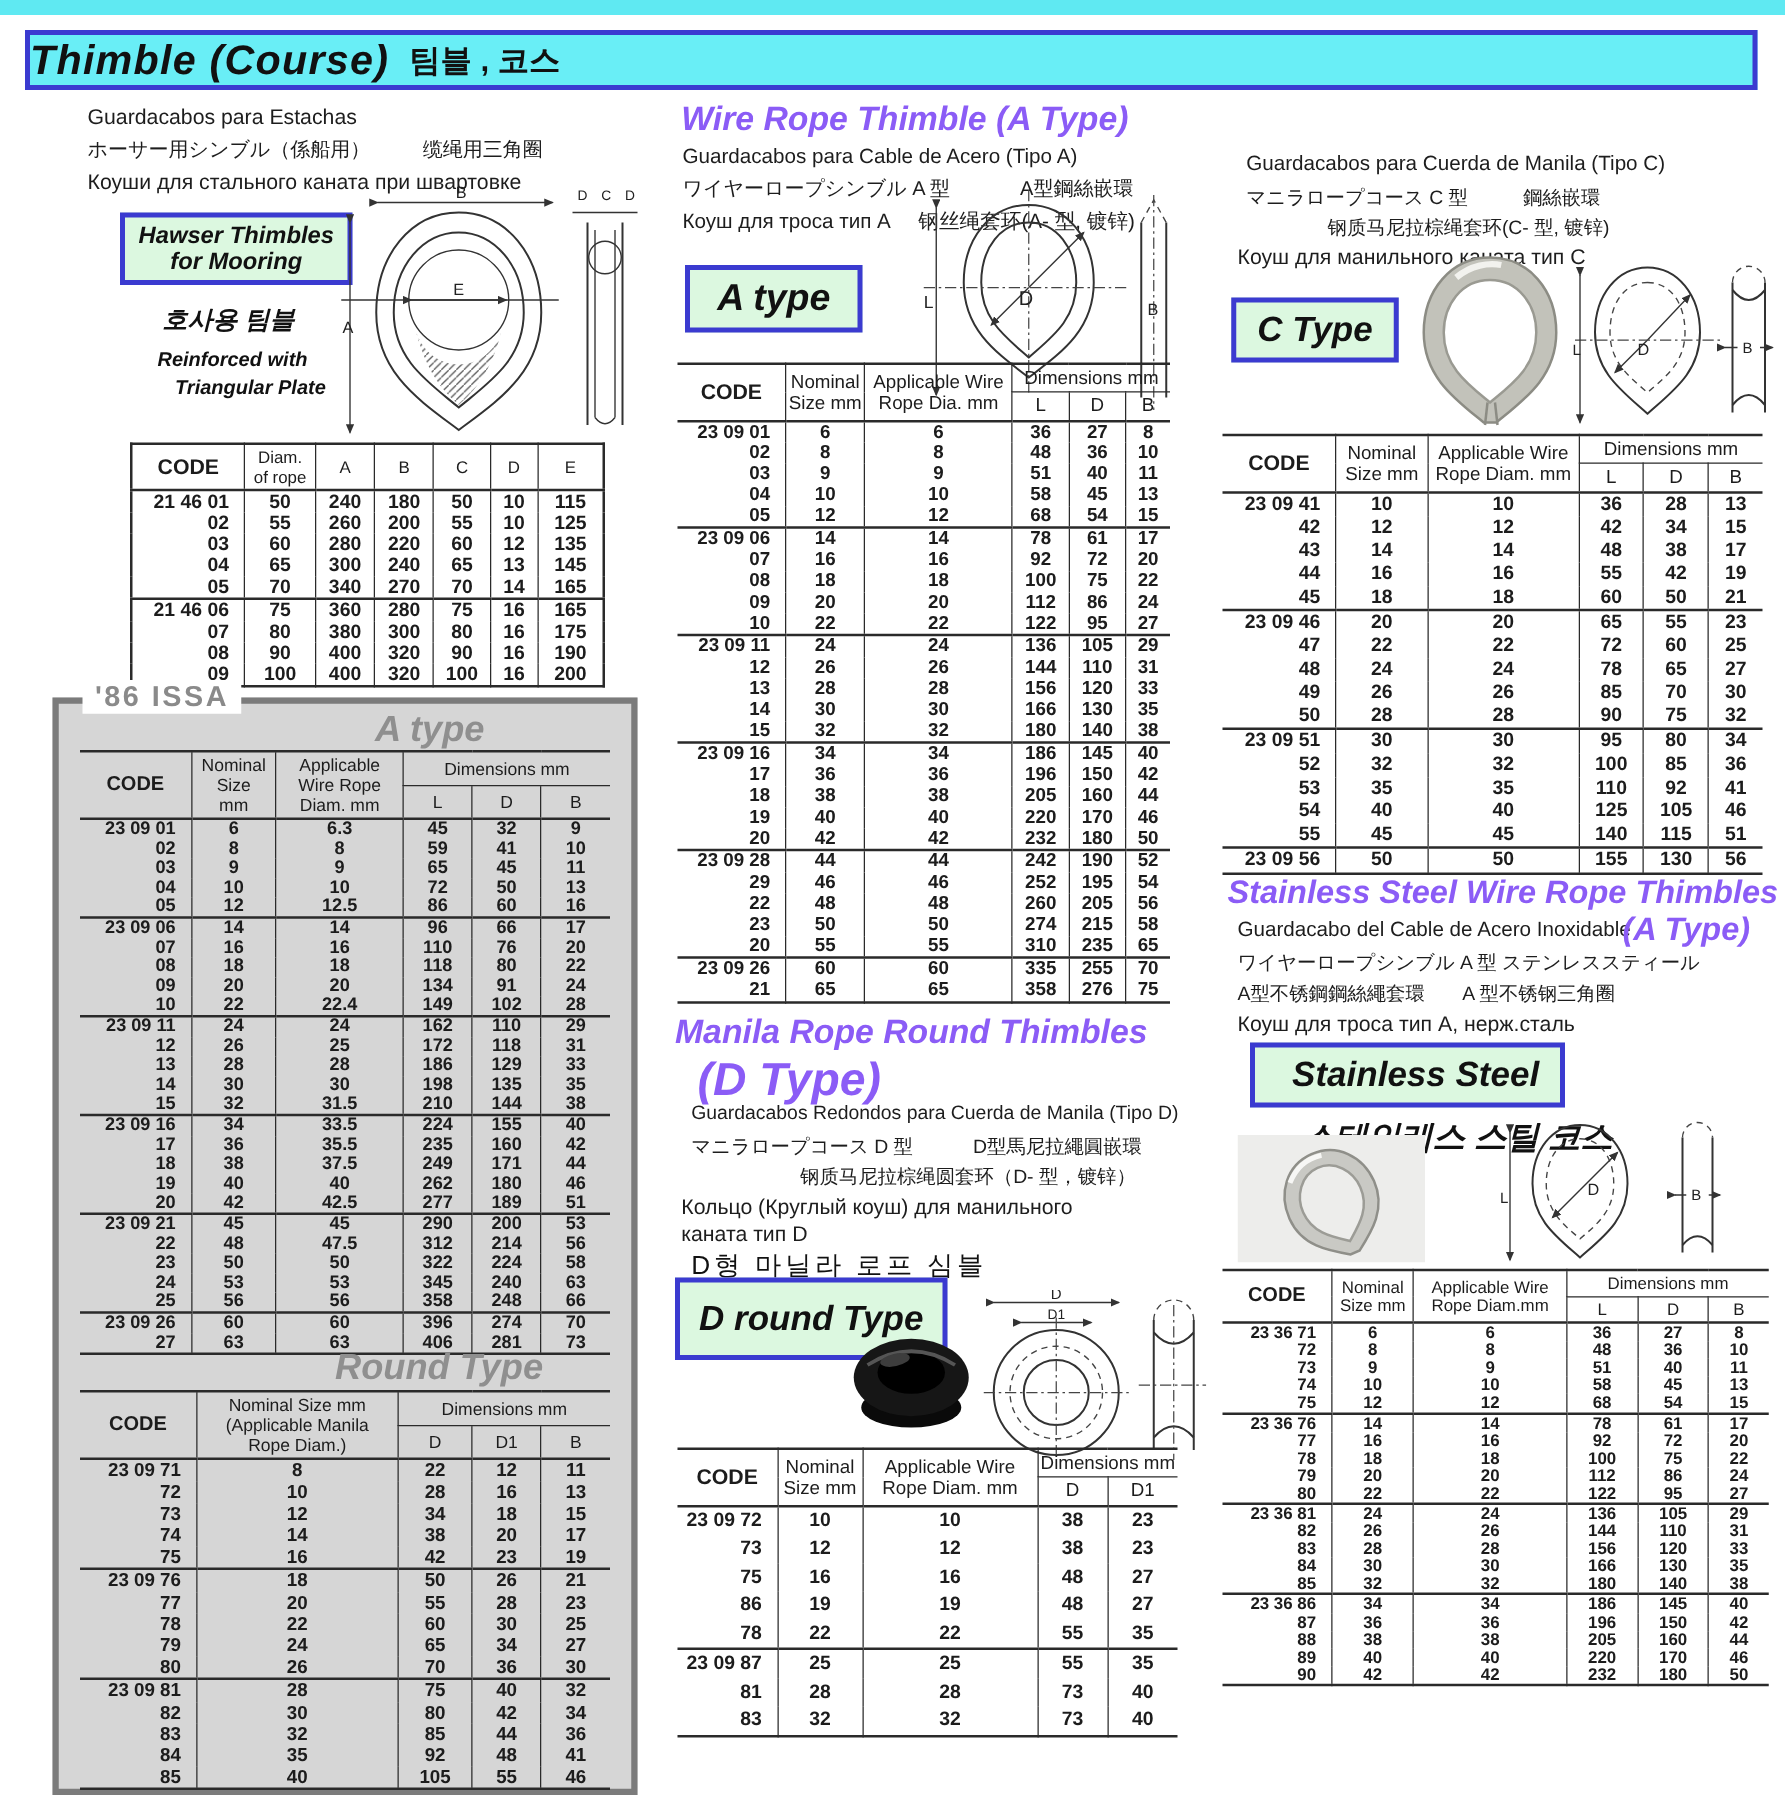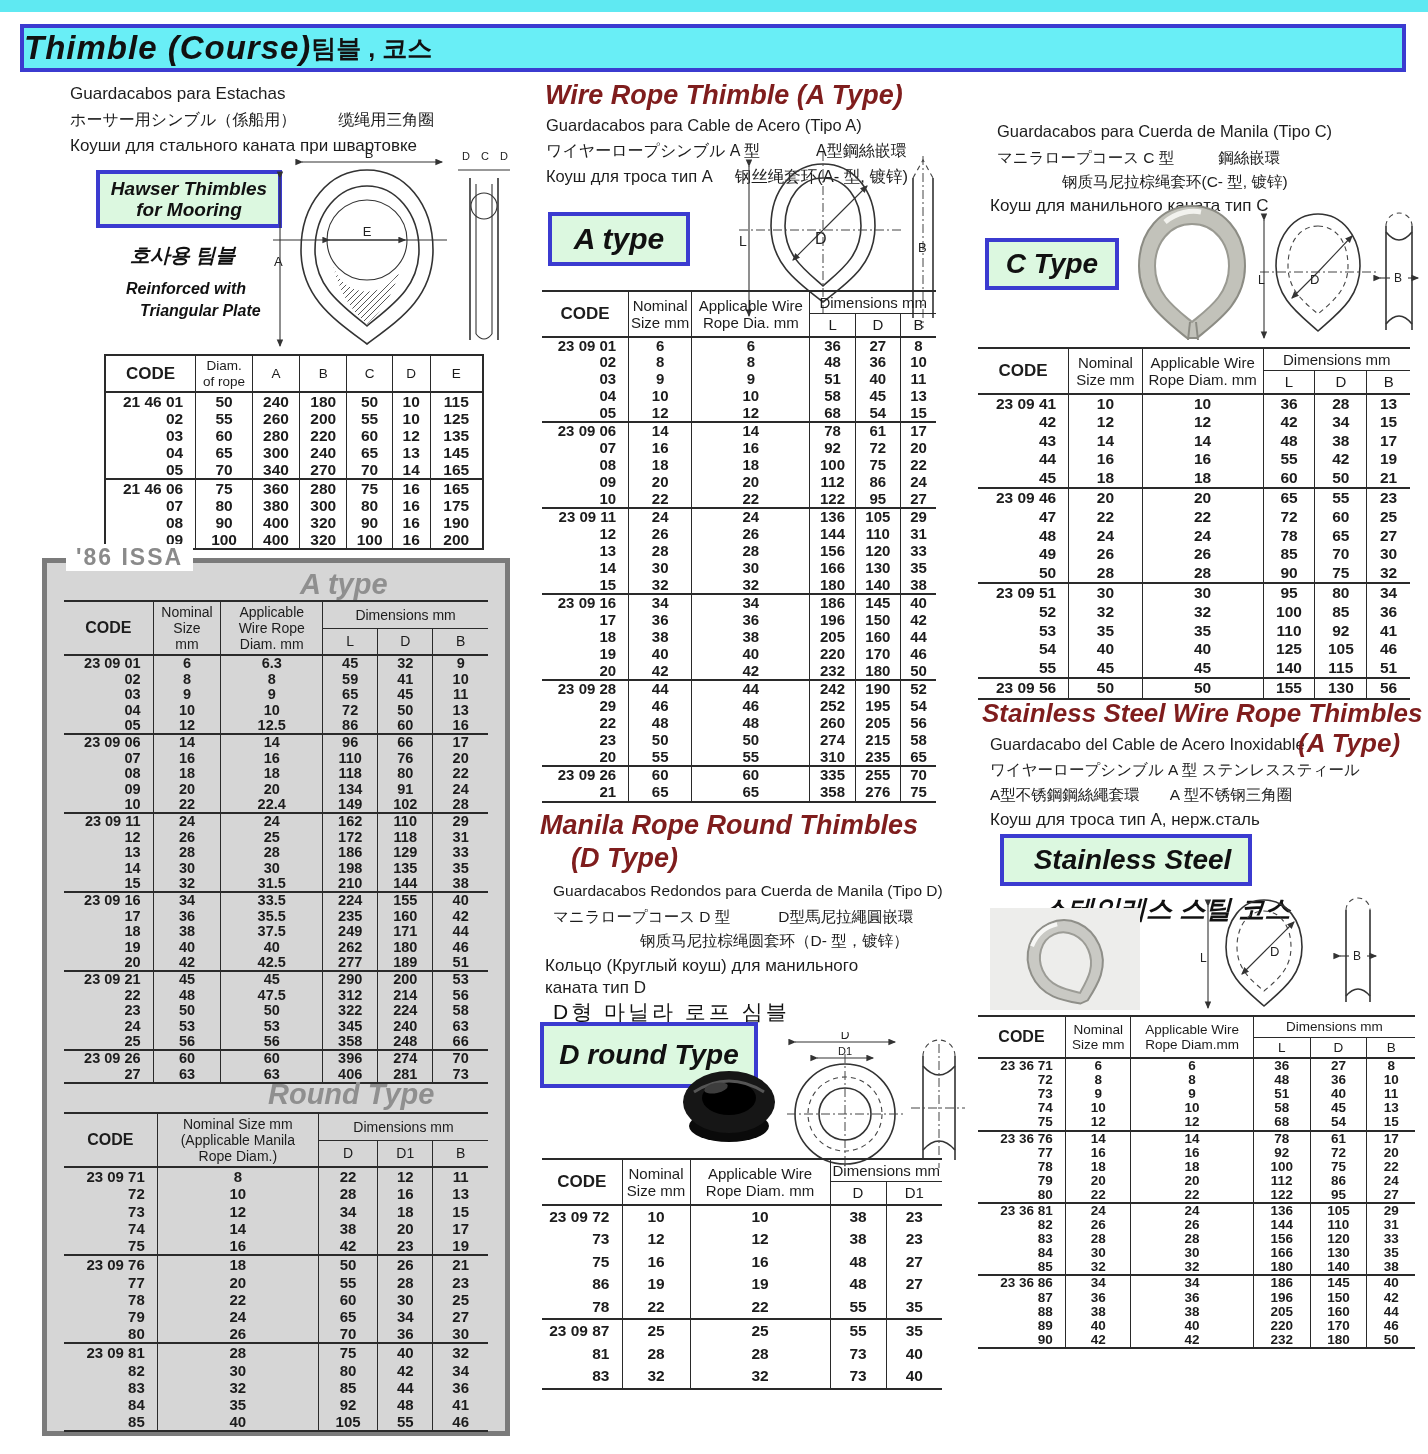--- a/index.html
+++ b/index.html
@@ -4,28 +4,28 @@
 <style>
   html,body{margin:0;padding:0;background:#fff;}
   #page{position:relative;width:1428px;height:1454px;background:#ffffff;
         font-family:"Liberation Sans",sans-serif;color:#111;overflow:hidden;}
   .abs{position:absolute;}
 
   
   .topstrip{background:#5fe9f2;}
   .banner{background:#69eef6;border:4px solid #3b3bd0;display:flex;align-items:center;box-sizing:border-box;}
   .banner .t1{font-size:33px;font-weight:bold;font-style:italic;letter-spacing:1px;}
-  .banner .t2{font-size:25px;font-weight:bold;}
+  .banner .t2{font-size:25px;font-weight:bold;margin-left:16px;}
 
   .sub{font-size:17px;color:#1d1d1d;white-space:nowrap;}
   .gap{display:inline-block;width:42px;}
   .label-box{background:#dcf8e0;border:4px solid #3b3bd0;display:flex;flex-direction:column;
              align-items:center;justify-content:center;font-weight:bold;font-style:italic;
              box-sizing:border-box;line-height:1.12;}
-  .sec-title{font-weight:bold;font-style:italic;color:#7f1d1d;white-space:nowrap;}
+  .sec-title{font-weight:bold;font-style:italic;color:#8b5cf6;white-space:nowrap;}
   .bi{font-weight:bold;font-style:italic;}
 
   
   .issa{background:#d6d6d6;border:5px solid #7b7b7b;box-sizing:border-box;}
   .issa-label{background:#ffffff;color:#8a8a8a;font-weight:bold;font-size:23px;
               padding:0 10px;letter-spacing:2px;white-space:nowrap;}
   .gray-h{color:#8f8f8f;font-weight:bold;font-style:italic;font-size:29px;white-space:nowrap;}
 
   
   .tbl table{width:100%;border-collapse:collapse;table-layout:fixed;color:#1c1c1c;
@@ -884,21 +884,21 @@
             <td>65</td>
             <td>358</td>
             <td>276</td>
             <td>75</td>
           </tr>
         </tbody>
       </table>
     </div>
 
   <div class="abs sec-title" style="left:540px;top:810px;font-size:27px;">Manila Rope Round Thimbles</div>
-  <div class="abs sec-title" style="left:558px;top:843px;font-size:27px;margin-left:13px;">(D Type)</div>
+  <div class="abs sec-title" style="left:558px;top:843px;font-size:37px;">(D Type)</div>
   <div class="abs sub" style="left:553px;top:882px;font-size:15.5px;">Guardacabos Redondos para Cuerda de Manila (Tipo D)</div>
   <div class="abs sub" style="left:553px;top:907px;font-size:15.5px;">
     <span>マニラロープコース D 型</span><span class="gap" style="width:48px;"></span><span>D型馬尼拉繩圓嵌環</span>
   </div>
   <div class="abs sub" style="left:640px;top:931px;font-size:15.5px;">钢质马尼拉棕绳圆套环（D- 型，镀锌）</div>
   <div class="abs sub" style="left:545px;top:956px;">Кольцо (Круглый коуш) для манильного</div>
   <div class="abs sub" style="left:545px;top:978px;">каната тип D</div>
   <div class="abs" style="left:553px;top:998px;font-size:21px;letter-spacing:3px;">D형 마닐라 로프 심블</div>
   <div class="abs label-box" style="left:540px;top:1022px;width:218px;height:66px;font-size:28px;">
     <span>D round Type</span>

